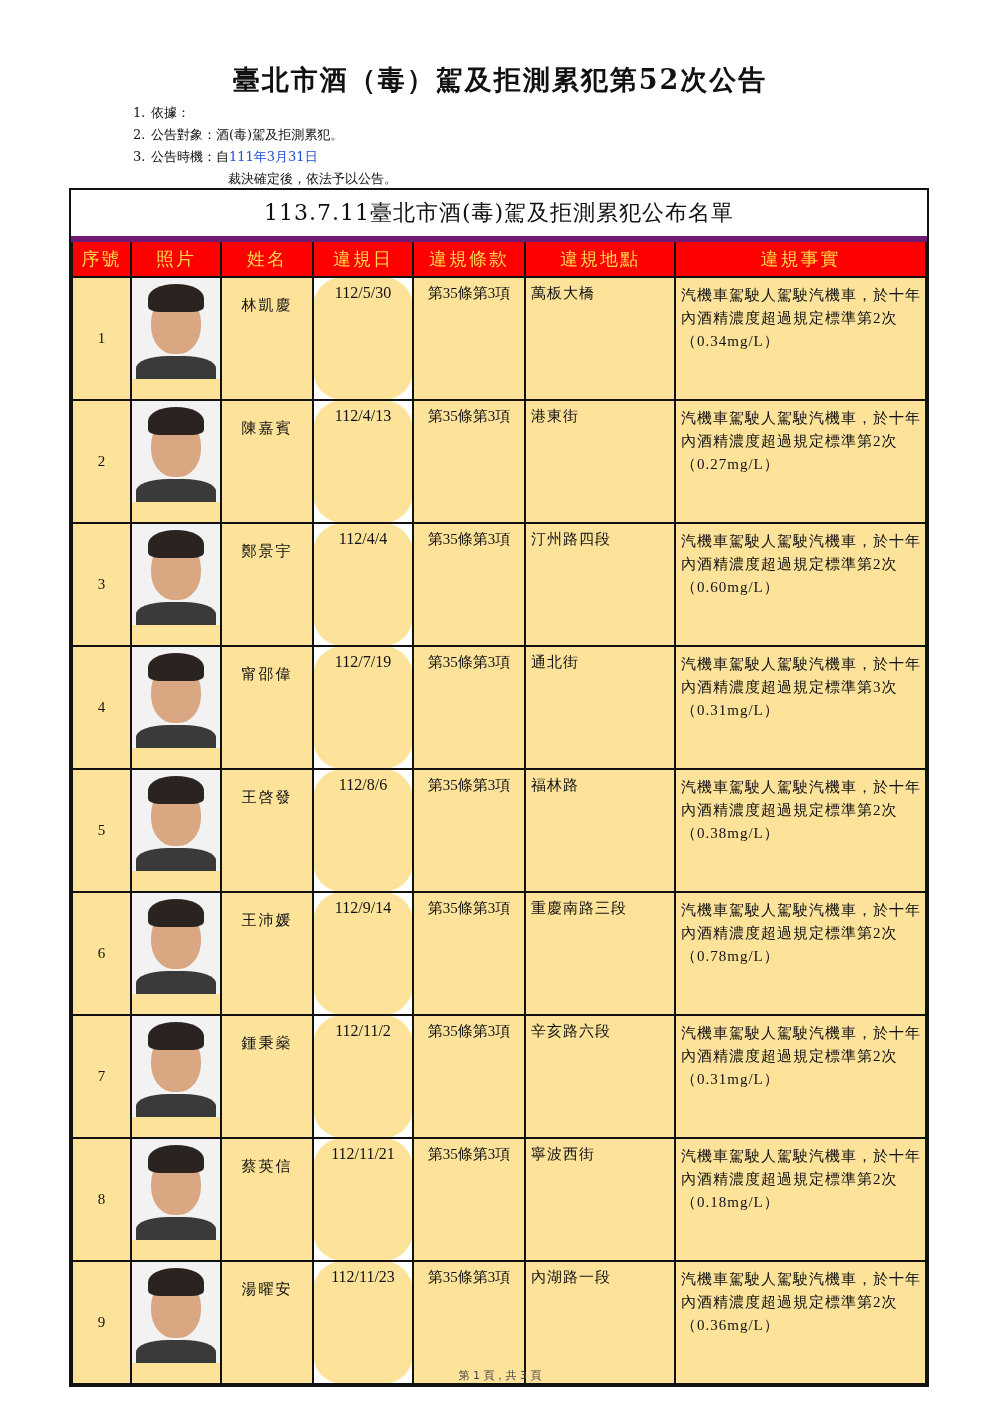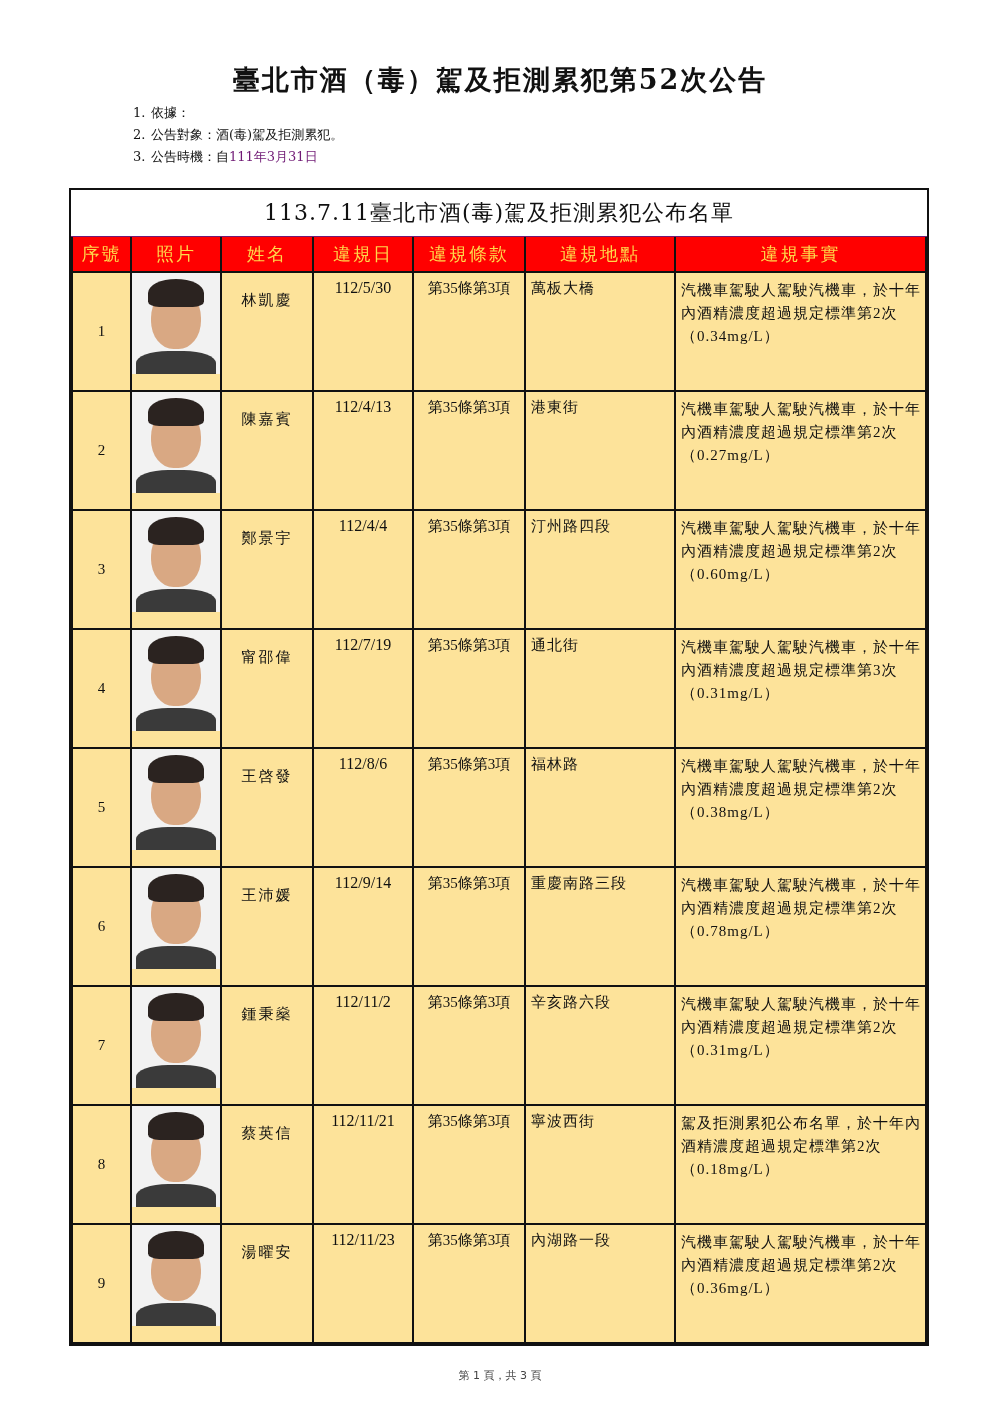--- a/index.html
+++ b/index.html
@@ -6,46 +6,46 @@
   body { width: 1000px; height: 1415px; position: relative; overflow: hidden;
          font-family: "DejaVu Serif", "Liberation Serif", serif; color: #111; }
   .title { position: absolute; top: 62px; left: 0; width: 1000px; text-align: center;
            font-size: 27px; font-weight: bold; letter-spacing: 2px; }
   .notes { position: absolute; top: 102px; left: 133px; font-size: 13px; line-height: 22px; }
   .note-row { display: flex; white-space: nowrap; }
   .note-num { width: 18px; }
   .note-label { }
   .note-body { }
   .note-cont { padding-left: 95px; }
-  .red { color: #701a75; }
+  .red { color: #1d4ed8; }
   .tbl { position: absolute; top: 188px; left: 69px; width: 860px;
          border: 2px solid #111; box-sizing: border-box; }
-  .tbl-title { height: 46px; background: #fff; border-bottom: 1px solid #701a75;
+  .tbl-title { height: 46px; background: #fff; border-bottom: 6px solid #701a75;
                display: flex; align-items: center; justify-content: center;
                font-size: 22px; letter-spacing: 1px; }
   table { border-collapse: collapse; width: 100%; table-layout: fixed; font-family: Liberation Serif, serif; }
   th { background: #ff0000; color: #ffd84a; font-weight: normal; font-size: 18px;
        height: 34px; border: 2px solid #111; border-top: none; letter-spacing: 2px; padding: 0; }
   td { background: #fde39a; border: 2px solid #111; vertical-align: top; font-size: 15px;
        height: 99px; padding: 0; }
   td.num { vertical-align: middle; text-align: center; font-size: 15px; }
   td.photo { background: #fde39a; padding: 0; vertical-align: top; }
   .ph { width: 88px; height: 101px; margin: 0 auto; position: relative; overflow: hidden;
         background: #f2f2f2; }
   .ph .head { position: absolute; left: 19px; top: 14px; width: 50px; height: 62px;
               border-radius: 50% 50% 45% 45%; background: #d9a883; }
   .ph .hair { position: absolute; left: 16px; top: 6px; width: 56px; height: 28px;
               border-radius: 50% 50% 20% 20%; background: #2b2320; }
   .ph .body { position: absolute; left: 4px; top: 78px; width: 80px; height: 30px;
               border-radius: 40% 40% 0 0; background: #3a3a3a; }
   td.name { text-align: center; padding-top: 18px; letter-spacing: 2px; }
-  td.date { text-align: center; padding-top: 6px; font-size: 16px; }
+  td.date { text-align: center; padding-top: 6px; font-size: 16px; border-radius: 30px; }
   td.law { text-align: center; padding-top: 6px; font-size: 15px; }
   td.loc { padding: 6px 0 0 5px; letter-spacing: 1px; }
-  td.fact { padding: 6px 4px 8px 5px; line-height: 23px; letter-spacing: 1px; font-size: 15px; margin-left: 32px; }
+  td.fact { padding: 6px 4px 16px 5px; line-height: 23px; letter-spacing: 1px; font-size: 15px; margin-left: 32px; }
   .footer { position: absolute; top: 1362px; left: 0; width: 1000px; text-align: center;
             font-size: 11px; color: #444; font-family: "DejaVu Sans", sans-serif; margin-top: 6px; }
 </style>
 </head>
 <body>
 
 <div class="title">臺北市酒（毒）駕及拒測累犯第52次公告</div>
 
 <div class="notes">
   <div class="note-row">
@@ -56,20 +56,21 @@
     <span class="note-num">2.</span>
     <span class="note-label">公告對象：</span>
     <span class="note-body">酒(毒)駕及拒測累犯。</span>
   </div>
   <div class="note-row">
     <span class="note-num">3.</span>
     <span class="note-label">公告時機：</span>
     <span>自</span>
     <span class="red">111年3月31日</span>
   </div>
+  <div class="note-cont">裁決確定後，依法予以公告。</div>
 </div>
 
 <div class="tbl">
   <div class="tbl-title">113.7.11臺北市酒(毒)駕及拒測累犯公布名單</div>
   <table>
     <colgroup>
       <col style="width:59px">
         <col style="width:90px">
         <col style="width:92px">
       <col style="width:100px">
@@ -207,21 +208,21 @@
       <div class="ph">
         <div class="body"></div>
         <div class="head"></div>
         <div class="hair"></div>
       </div>
     </td>
     <td class="name">蔡英信</td>
     <td class="date">112/11/21</td>
     <td class="law">第35條第3項</td>
     <td class="loc">寧波西街</td>
-    <td class="fact">駕及拒測累犯公布名單，於十年內酒精濃度超過規定標準第2次（0.18mg/L）</td>
+    <td class="fact">汽機車駕駛人駕駛汽機車，於十年內酒精濃度超過規定標準第2次（0.18mg/L）</td>
   </tr>
 
   <tr>
     <td class="num">9</td>
     <td class="photo">
       <div class="ph">
         <div class="body"></div>
         <div class="head"></div>
         <div class="hair"></div>
       </div>

